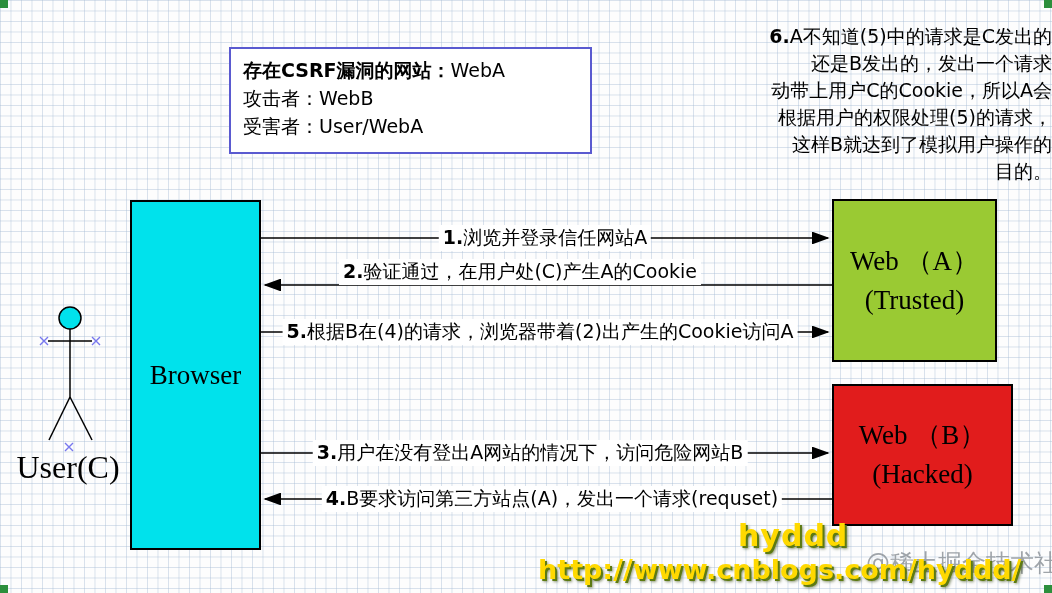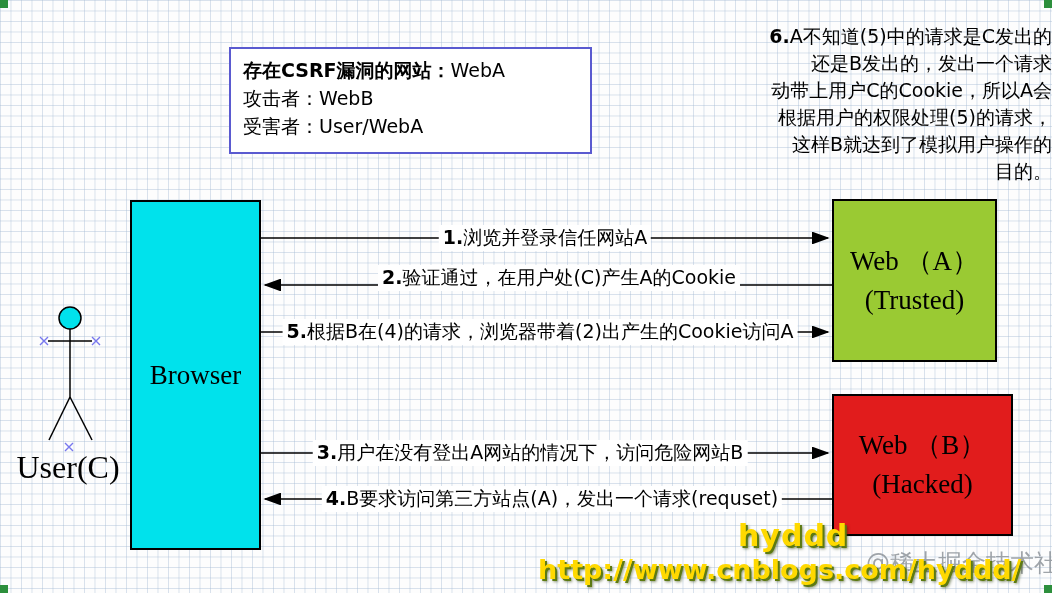--- a/index.html
+++ b/index.html
@@ -38,21 +38,21 @@
   }
   .note .num{font-weight:bold;}
 
   .box{
     position:absolute;border:2px solid #000;display:flex;flex-direction:column;
     align-items:center;justify-content:center;z-index:10;color:#000;
     font-family:"Liberation Serif","DejaVu Serif",serif;
   }
   .browser-box{left:130px;top:200px;width:131px;height:350px;background:var(--browser_fill);font-size:27px;}
   .weba-box{left:832px;top:199px;width:165px;height:163px;background:var(--weba_fill);font-size:27px;line-height:39px;}
-  .webb-box{left:832px;top:394px;width:181px;height:142px;background:var(--webb_fill);font-size:27px;line-height:39px;}
+  .webb-box{left:832px;top:384px;width:181px;height:142px;background:var(--webb_fill);font-size:27px;line-height:39px;}
 
   .actor-svg{position:absolute;left:28px;top:300px;z-index:10;}
   .user-label{
     position:absolute;left:8px;top:449px;width:120px;text-align:center;z-index:10;
     font-family:"Liberation Serif","DejaVu Serif",serif;font-size:32px;color:#000;
   }
 
   .flow-svg{position:absolute;left:0;top:0;z-index:15;pointer-events:none;}
 
   .arrow-label{
@@ -142,21 +142,21 @@
     <line x1="261" y1="238" x2="828" y2="238" stroke="#000" stroke-width="1.6" marker-end="url(#ah)"></line>
     <line x1="832" y1="285" x2="265" y2="285" stroke="#000" stroke-width="1.6" marker-end="url(#ah)"></line>
     <line x1="261" y1="332" x2="828" y2="332" stroke="#000" stroke-width="1.6" marker-end="url(#ah)"></line>
     <line x1="261" y1="453" x2="828" y2="453" stroke="#000" stroke-width="1.6" marker-end="url(#ah)"></line>
     <line x1="832" y1="499" x2="265" y2="499" stroke="#000" stroke-width="1.6" marker-end="url(#ah)"></line>
   </svg>
 
   <div class="arrow-label" style="left:545px;top:238px;">
     <span class="num">1.</span><span>浏览并登录信任网站A</span>
   </div>
-  <div class="arrow-label" style="left:520px;top:278px;margin-left:39px;">
+  <div class="arrow-label" style="left:520px;top:272px;">
     <span class="num">2.</span><span>验证通过，在用户处(C)产生A的Cookie</span>
   </div>
   <div class="arrow-label" style="left:540px;top:332px;">
     <span class="num">5.</span><span>根据B在(4)的请求，浏览器带着(2)出产生的Cookie访问A</span>
   </div>
   <div class="arrow-label" style="left:530px;top:453px;">
     <span class="num">3.</span><span>用户在没有登出A网站的情况下，访问危险网站B</span>
   </div>
   <div class="arrow-label" style="left:530px;top:499px;margin-left:22px;">
     <span class="num">4.</span><span>B要求访问第三方站点(A)，发出一个请求(requset)</span>

